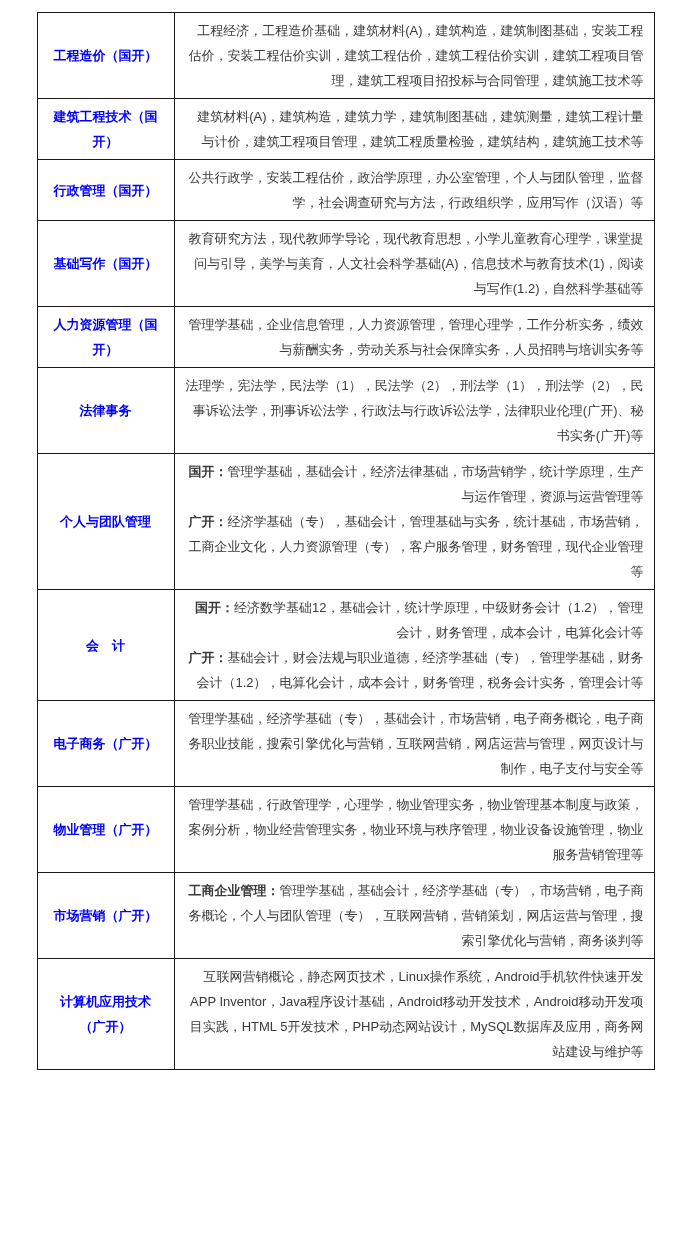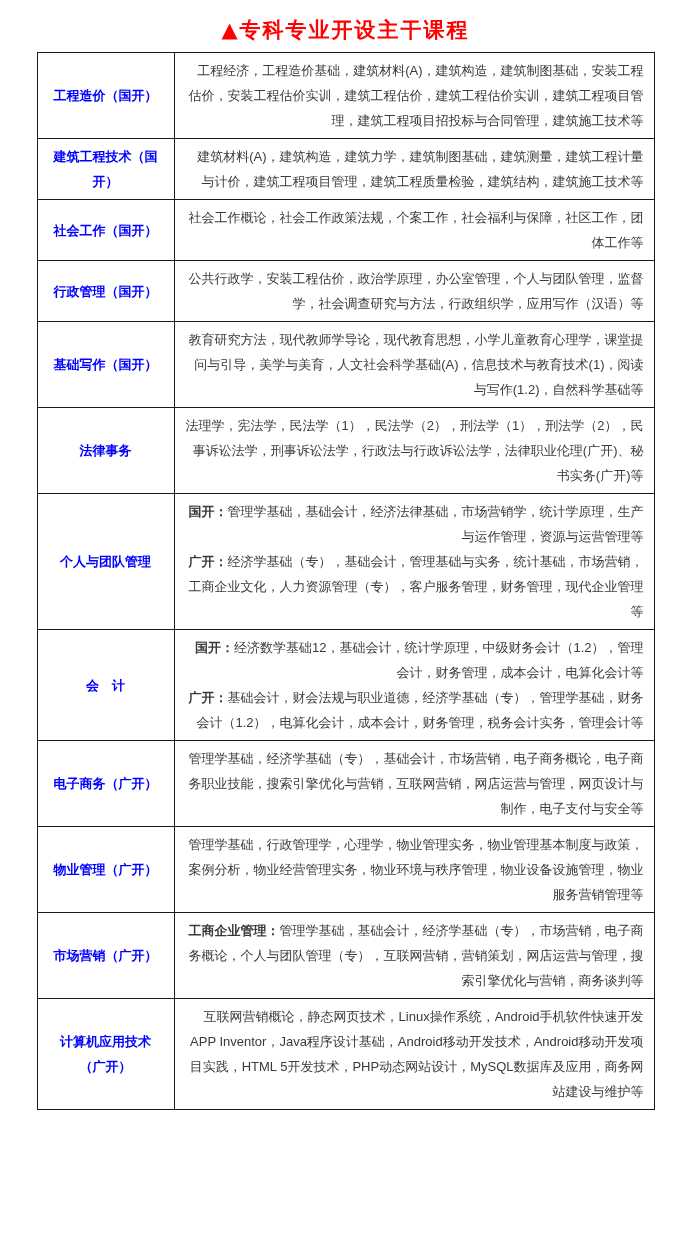--- a/index.html
+++ b/index.html
@@ -52,52 +52,51 @@
   td.courses b {
     color: #3a3a3a;
     font-weight: bold;
   }
   .course-line { margin: 0; }
 </style>
 </head>
 <body>
 
 <div class="page">
-  <div class="title">▲专科专业开设主干课程</div>
 
   <table class="courses-table">
     <tbody>
         <tr>
           <td class="major">工程造价（国开）</td>
           <td class="courses">
             <div class="course-line">工程经济，工程造价基础，建筑材料(A)，建筑构造，建筑制图基础，安装工程估价，安装工程估价实训，建筑工程估价，建筑工程估价实训，建筑工程项目管理，建筑工程项目招投标与合同管理，建筑施工技术等</div>
           </td>
         </tr>
         <tr>
           <td class="major">建筑工程技术（国开）</td>
           <td class="courses">
             <div class="course-line">建筑材料(A)，建筑构造，建筑力学，建筑制图基础，建筑测量，建筑工程计量与计价，建筑工程项目管理，建筑工程质量检验，建筑结构，建筑施工技术等</div>
           </td>
         </tr>
         <tr>
-          <td class="major">社会工作（国开）</td>
-          <td class="courses">
-            <div class="course-line">社会工作概论，社会工作政策法规，个案工作，社会福利与保障，社区工作，团体工作等</div>
-          </td>
-        </tr>
-        <tr>
           <td class="major">行政管理（国开）</td>
           <td class="courses">
             <div class="course-line">公共行政学，安装工程估价，政治学原理，办公室管理，个人与团队管理，监督学，社会调查研究与方法，行政组织学，应用写作（汉语）等</div>
           </td>
         </tr>
         <tr>
           <td class="major">基础写作（国开）</td>
           <td class="courses">
             <div class="course-line">教育研究方法，现代教师学导论，现代教育思想，小学儿童教育心理学，课堂提问与引导，美学与美育，人文社会科学基础(A)，信息技术与教育技术(1)，阅读与写作(1.2)，自然科学基础等</div>
+          </td>
+        </tr>
+        <tr>
+          <td class="major">人力资源管理（国开）</td>
+          <td class="courses">
+            <div class="course-line">管理学基础，企业信息管理，人力资源管理，管理心理学，工作分析实务，绩效与薪酬实务，劳动关系与社会保障实务，人员招聘与培训实务等</div>
           </td>
         </tr>
         <tr>
           <td class="major">法律事务</td>
           <td class="courses">
             <div class="course-line">法理学，宪法学，民法学（1），民法学（2），刑法学（1），刑法学（2），民事诉讼法学，刑事诉讼法学，行政法与行政诉讼法学，法律职业伦理(广开)、秘书实务(广开)等</div>
           </td>
         </tr>
         <tr>
           <td class="major">个人与团队管理</td>

